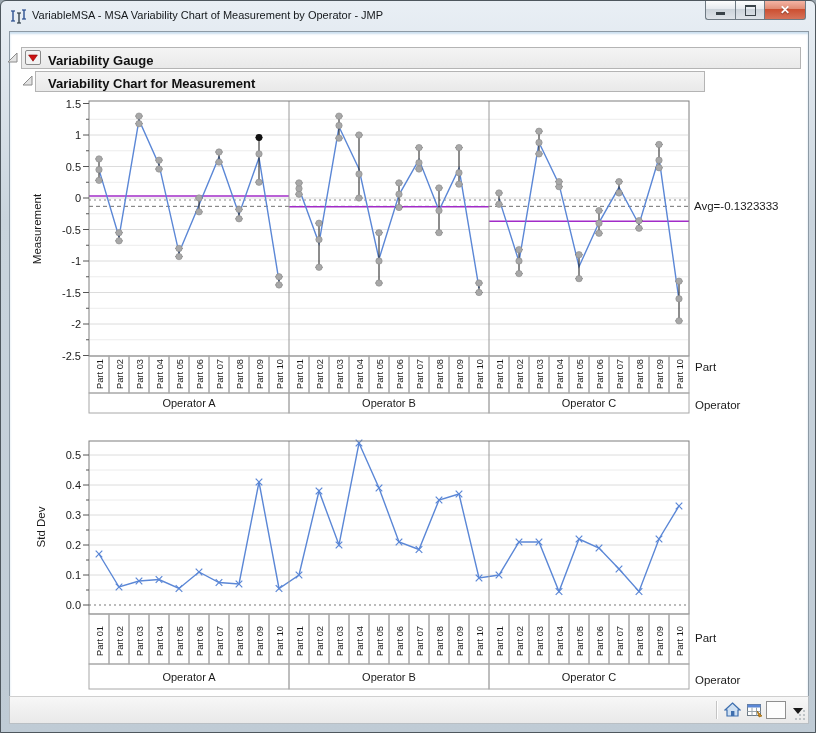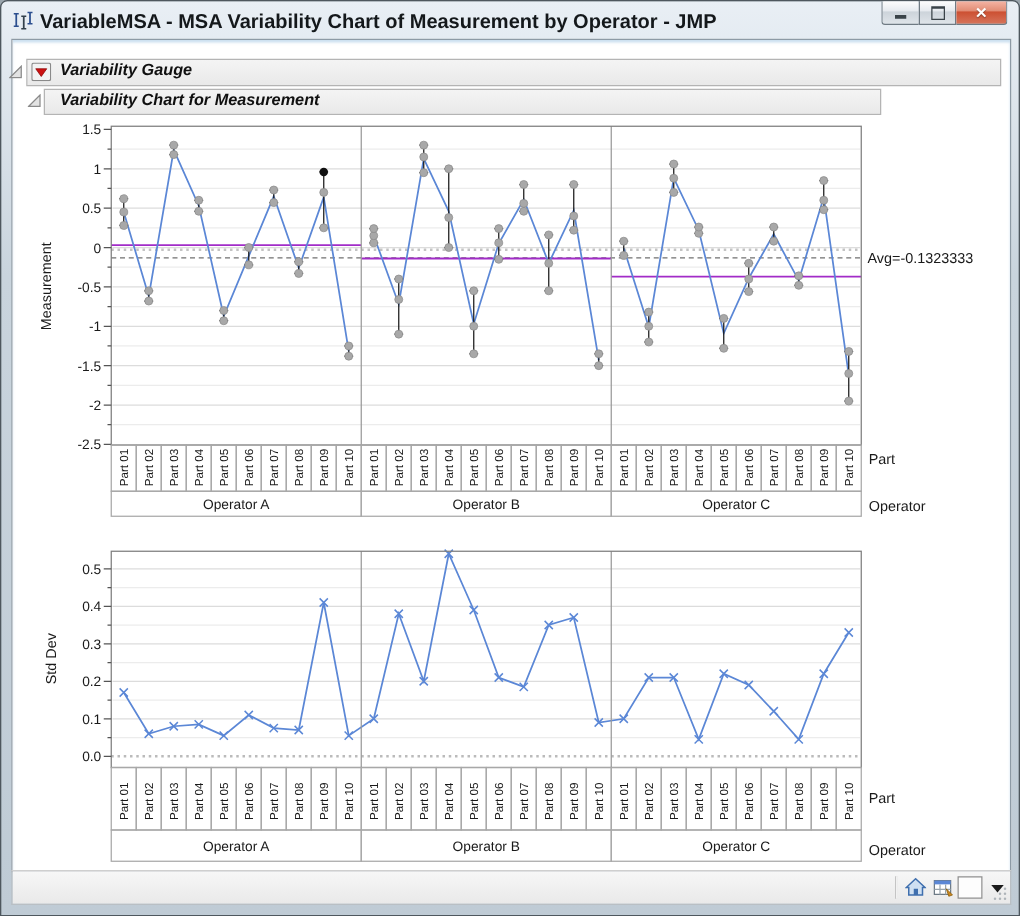--- a/index.html
+++ b/index.html
@@ -2,37 +2,37 @@
 <html><head>
 <meta charset="utf-8">
 <style>
   html,body{margin:0;padding:0;width:816px;height:733px;overflow:hidden;
     font-family:"Liberation Sans",sans-serif;background:#9aa5ad;}
   .window{position:absolute;left:0;top:0;width:816px;height:733px;
     border:1px solid #4e575e;border-radius:6px 6px 0 0;box-sizing:border-box;
     background:linear-gradient(#e9eff5,#c9d4dd 30%,#bfcbd5);}
   .titlebar{position:absolute;left:0;top:0;right:0;height:30px;}
   .app-icon{position:absolute;left:9px;top:7px;width:17px;height:17px;}
-  .window-title{position:absolute;left:31px;top:8px;font-size:16px;color:#14181b;white-space:nowrap;font-weight:bold;}
+  .window-title{position:absolute;left:31px;top:8px;font-size:11px;color:#14181b;white-space:nowrap;}
   .win-buttons{position:absolute;top:0;right:9px;display:flex;}
   .winbtn{height:19px;border:1px solid #6f7a83;border-top:none;box-sizing:border-box;
     display:flex;align-items:center;justify-content:center;
     background:linear-gradient(#fdfdfd,#e5e9ee 45%,#ccd3da 46%,#dfe4e9);}
   .winbtn.min{width:30px;border-radius:0 0 0 3px;border-right:none;}
   .winbtn.res{width:30px;}
   .winbtn.close{width:41px;border-radius:0 0 3px 0;border-left:none;
     background:linear-gradient(#f4b4a4,#e08a72 45%,#cc4f31 46%,#d6735a);}
   .glyph-min{width:9px;height:3px;background:#3a4349;margin-top:6px;}
   .glyph-res{width:9px;height:8px;border:1px solid #3a4349;border-top:2px solid #3a4349;background:transparent;}
   .glyph-close{color:#fff;font-size:12px;font-weight:bold;text-shadow:0 1px 1px rgba(0,0,0,.4);line-height:1;}
   .content{position:absolute;left:8px;top:30px;width:800px;height:667px;background:#ffffff;
     border:1px solid #8d9aa5;box-sizing:border-box;
     box-shadow:inset 0 2px 2px rgba(190,215,235,.8);}
   .outline-bar{position:absolute;height:22px;background:linear-gradient(#f4f4f4,#e9e9e9);
-    border:1px solid #b4b4b4;box-sizing:border-box;display:flex;align-items:flex-start;font-style:italic;}
+    border:1px solid #b4b4b4;box-sizing:border-box;display:flex;align-items:flex-end;}
   .outline-title{font-size:13px;font-weight:bold;color:#101010;margin-left:4px;white-space:nowrap;}
   .bar1{left:20px;top:46px;width:780px;}
   .bar2{left:34px;top:70px;width:670px;height:21px;}
   .disclosure{position:absolute;width:11px;height:11px;}
   .disc1{left:6px;top:51px;}
   .disc2{left:21px;top:74px;}
   .red-tri-btn{position:absolute;left:24px;top:49px;width:16px;height:15px;}
   .chart{position:absolute;left:0;}
   svg text{font-family:"Liberation Sans",sans-serif;fill:#1a1a1a;}
   .statusbar{position:absolute;left:8px;bottom:8px;width:800px;height:28px;box-sizing:border-box;

